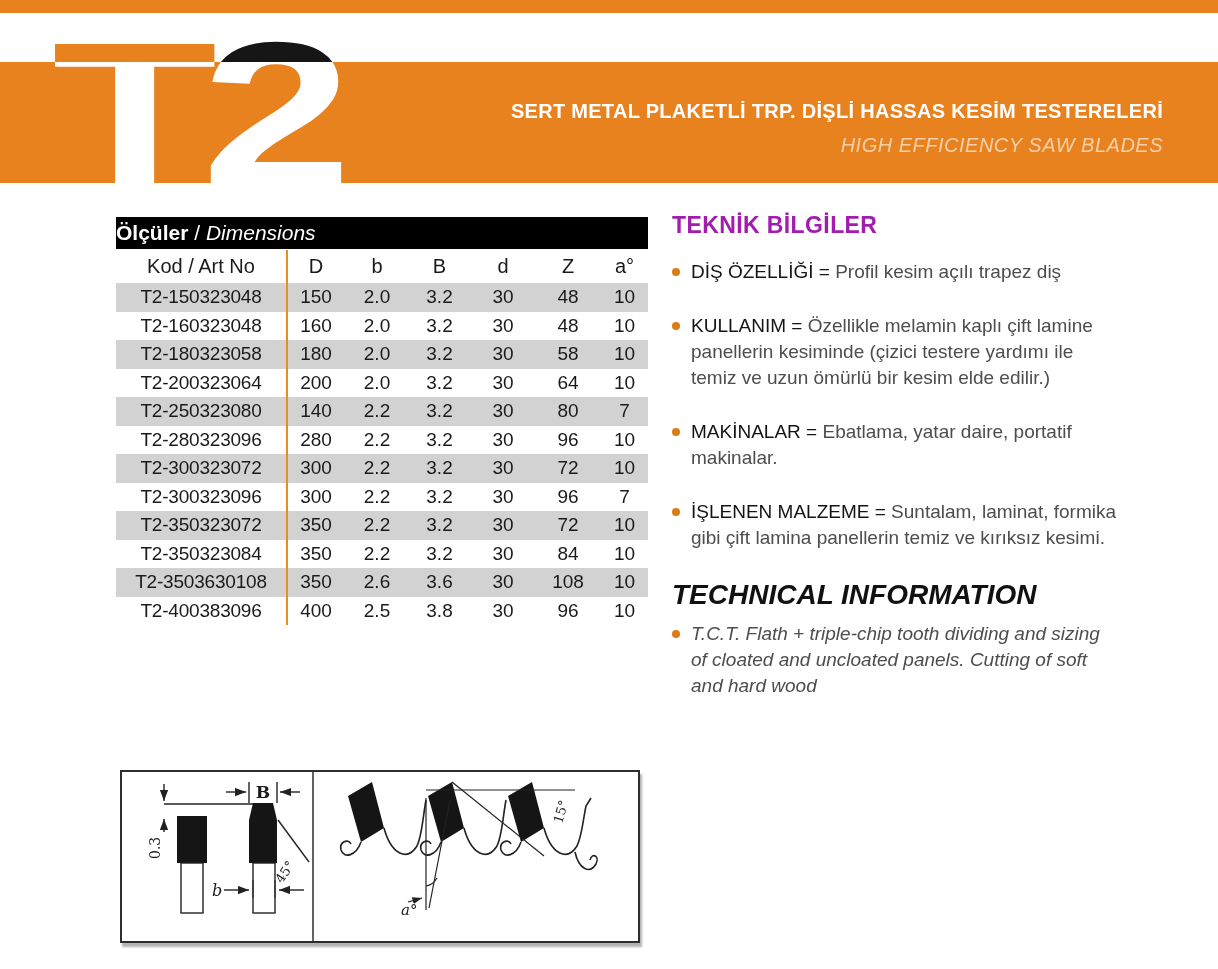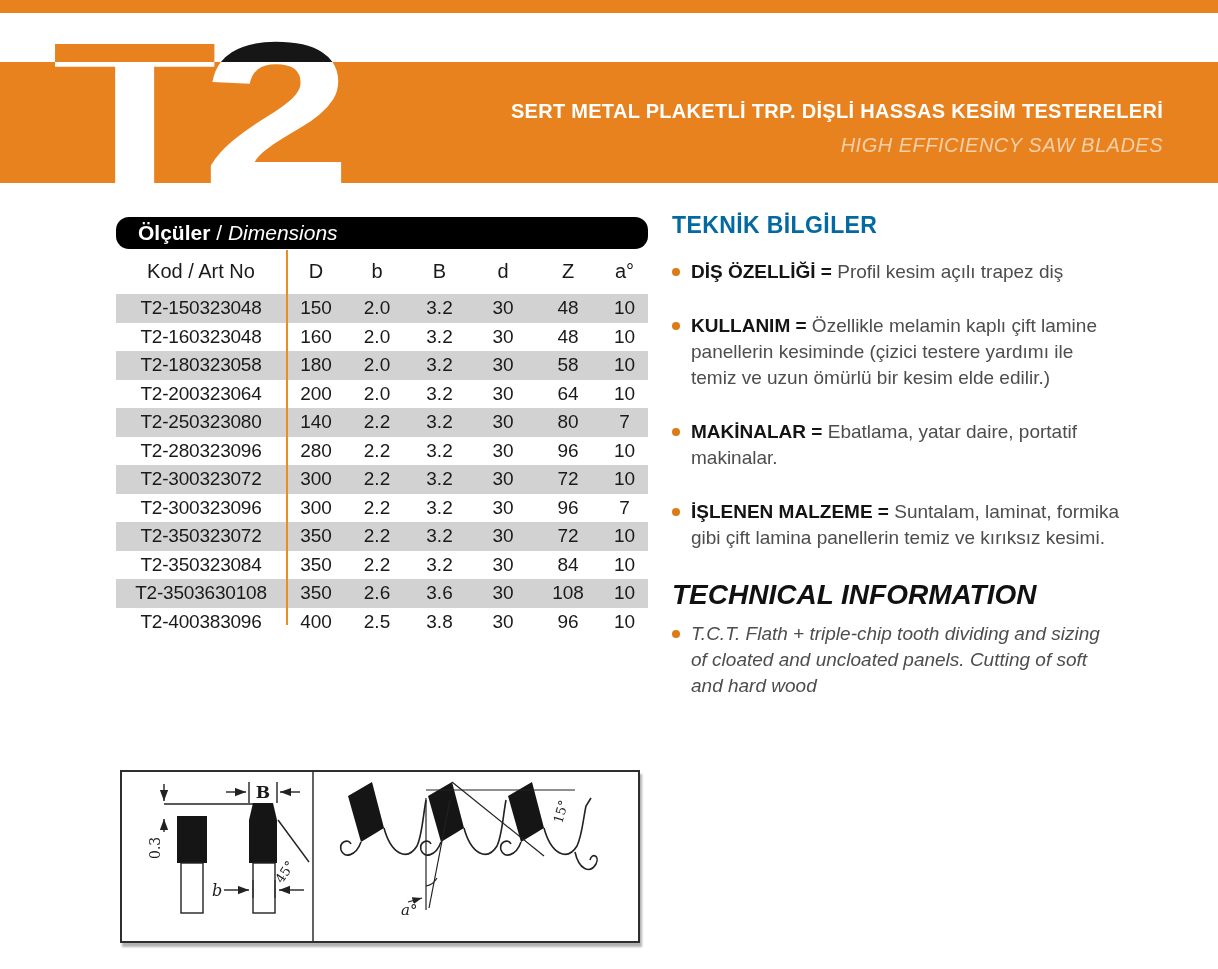--- a/index.html
+++ b/index.html
@@ -25,37 +25,37 @@
   .layer-bot .txt{top:-51px;color:#ffffff;}
   .t-orange{color:#E8821E;}
   .t-black{color:#161616;}
 
   .head-text{right:55px;top:98px;text-align:right;margin-left:35px;}
   .head-title{color:#ffffff;font-weight:bold;font-size:20px;letter-spacing:.3px;line-height:26px;}
   .head-sub{color:rgba(255,255,255,.62);font-style:italic;font-size:20px;letter-spacing:.5px;margin-top:10px;}
 
   
   .dims{left:116px;top:217px;width:532px;}
-  .tbar{height:32px;background:#000;color:#fff;font-size:21px;line-height:32px;padding-left:22px;box-sizing:border-box;border-radius:13px;}
+  .tbar{height:32px;background:#000;color:#fff;font-size:21px;line-height:32px;padding-left:0;box-sizing:border-box;}
   .tbar .it{font-style:italic;font-weight:normal;}
   .tbar .bd{font-weight:bold;}
   table.dims-tbl{border-collapse:collapse;table-layout:fixed;width:532px;}
-  .dims-tbl th{height:45px;font-weight:normal;font-size:20px;text-align:center;padding:0;}
+  .dims-tbl th{height:34px;font-weight:normal;font-size:20px;text-align:center;padding:0;}
   .dims-tbl td{height:28.5px;font-size:19px;text-align:center;padding:0;line-height:28.5px;}
   .dims-tbl tbody tr:nth-child(odd){background:#D2D2D2;}
   .dims-tbl td:first-child{font-size:19px;letter-spacing:-0.2px;}
   .col-divider{left:286px;top:250px;width:2px;height:375px;background:#E8901F;}
 
   
   .info{left:672px;top:212px;width:448px;}
-  .info-h{font-size:23px;font-weight:bold;color:#0369a1;letter-spacing:.4px;margin:0 0 20px 0;}
+  .info-h{font-size:23px;font-weight:bold;color:#a21caf;letter-spacing:.4px;margin:0 0 20px 0;}
   ul.bullets{list-style:none;margin:0;padding:0;}
   .bullets li{position:relative;padding-left:19px;margin-bottom:28px;font-size:19px;line-height:26px;color:#4d4d4d;}
   .bullets li::before{content:"";position:absolute;left:0;top:9px;width:8px;height:8px;border-radius:50%;background:#DC7A14;}
-  .b-label{font-weight:bold;color:#141414;}
+  .b-label{font-weight:normal;color:#141414;}
   .tech-h{font-size:28px;font-weight:bold;font-style:italic;color:#111;margin:8px 0 10px 0;}
   .bullets.en li{font-style:italic;margin-bottom:0;}
 
   
   .diagram{left:120px;top:770px;width:520px;height:173px;box-shadow:2px 4px 2px rgba(0,0,0,.30);}
   .diagram svg{display:block;}
   .dim-label{font-family:"DejaVu Serif",serif;fill:#1c1c1c;}
 </style>
 </head>
 <body>

